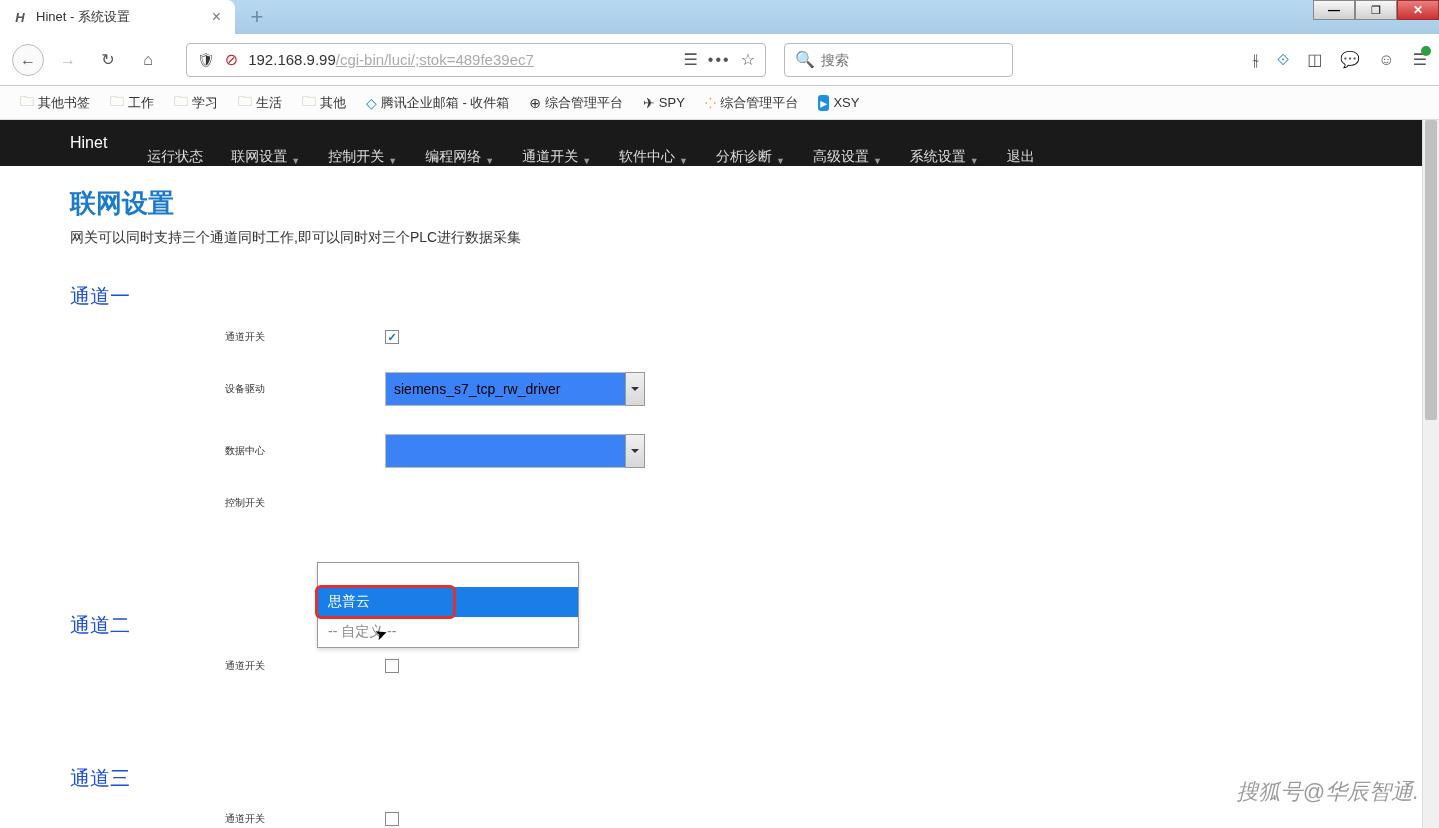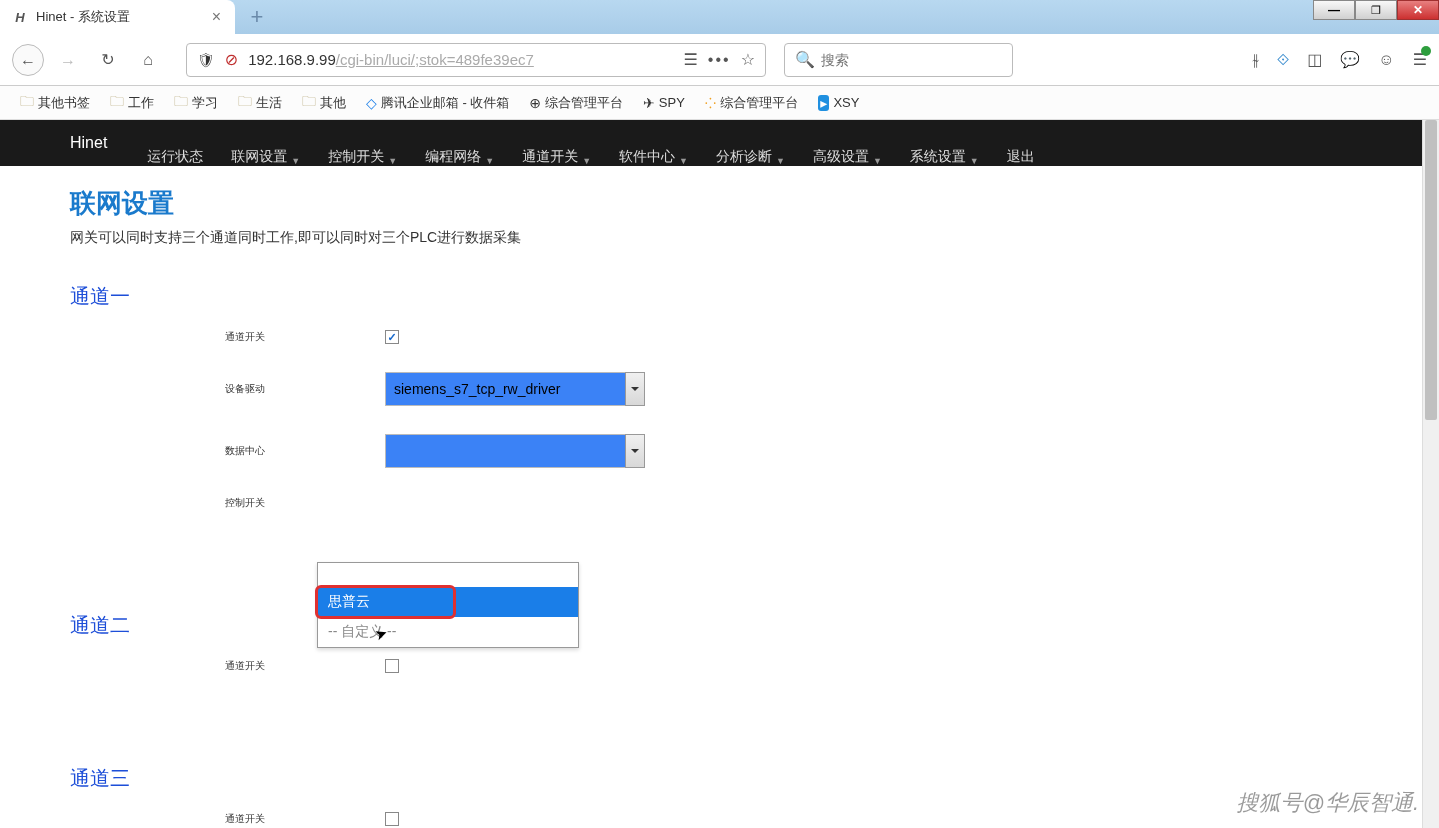--- a/index.html
+++ b/index.html
@@ -73,21 +73,21 @@
     
     .dropdown { position: absolute; left: 317px; top: 442px; width: 262px; background: #fff; border: 1px solid #999; z-index: 10; box-shadow: 0 2px 4px rgba(0,0,0,0.15); }
     .dropdown-opt { padding: 6px 10px; font-size: 14px; cursor: pointer; }
     .dropdown-opt.blank { height: 24px; }
     .dropdown-opt.highlighted { background: #1a7ee8; color: #fff; position: relative; }
     .dropdown-opt.custom { color: #888; }
     .red-box { position: absolute; left: -3px; top: -2px; right: 122px; bottom: -2px; border: 3px solid #e03030; border-radius: 6px; pointer-events: none; }
     .cursor-arrow { position: absolute; left: 375px; top: 505px; z-index: 20; font-size: 15px; color: #000; pointer-events: none; transform: rotate(-20deg); }
     
     
-    .watermark { position: absolute; right: 20px; bottom: 10px; font-size: 22px; color: rgba(0,0,0,0.4); font-style: italic; pointer-events: none; }
+    .watermark { position: absolute; right: 20px; bottom: 21px; font-size: 22px; color: rgba(0,0,0,0.4); font-style: italic; pointer-events: none; }
   </style>
 </head>
 <body>
 
 <div class="titlebar">
   <div class="tab">
     <span class="tab-favicon">H</span>
     <span>Hinet - 系统设置</span>
     <span class="tab-close">×</span>
   </div>

